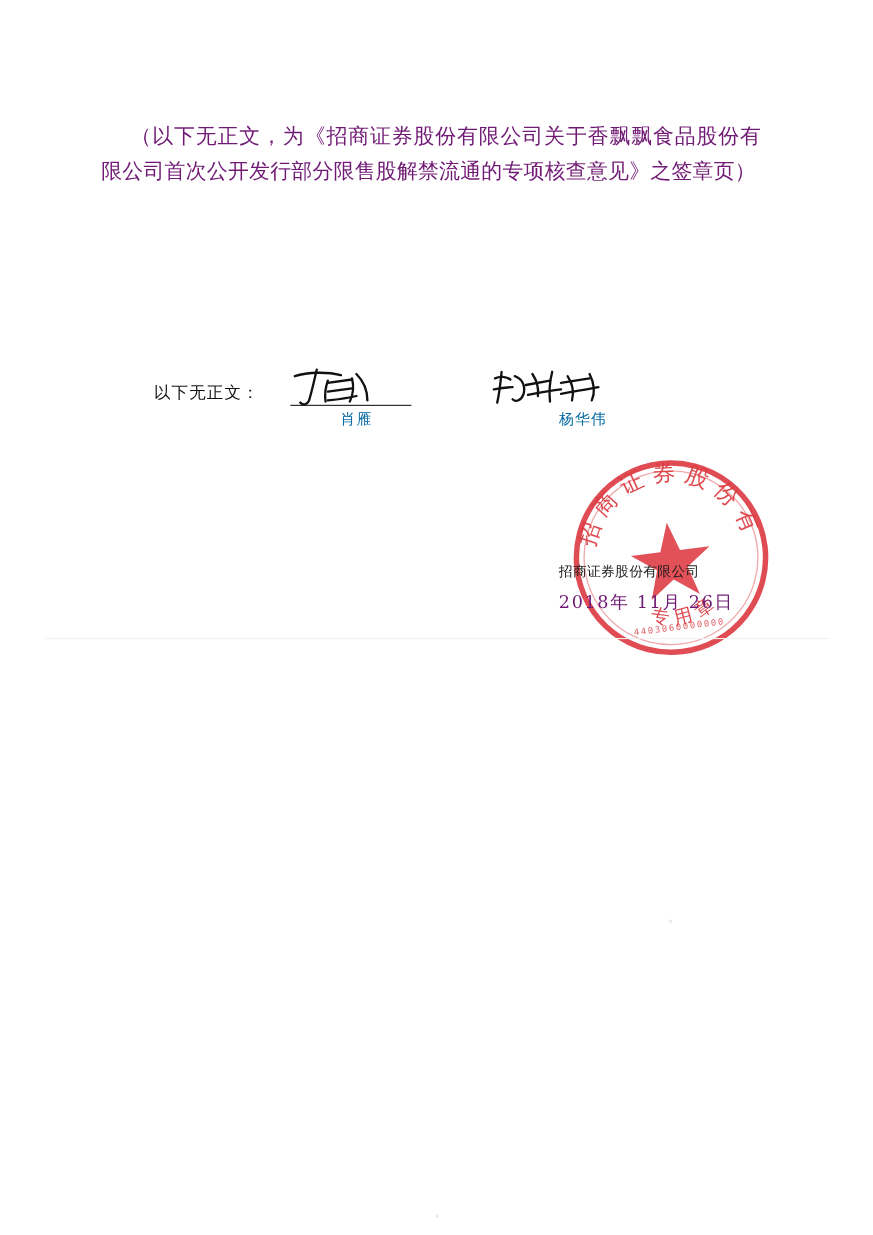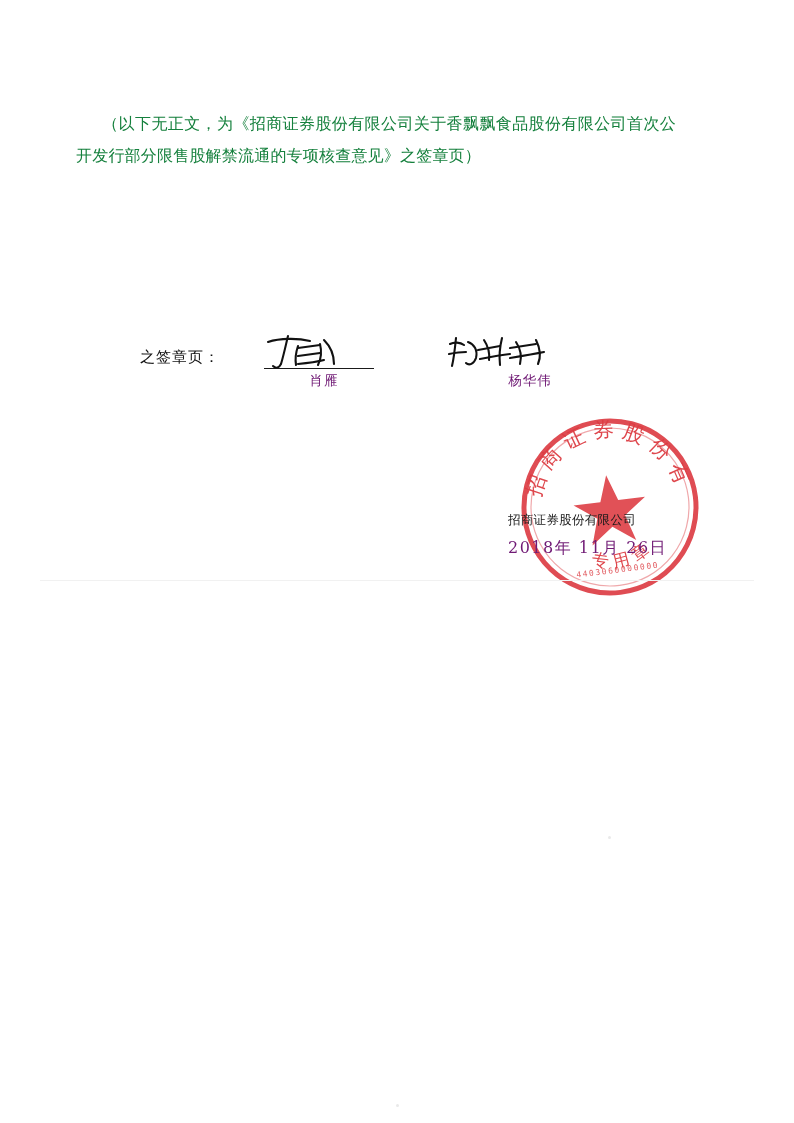--- a/index.html
+++ b/index.html
@@ -14,27 +14,27 @@
     position: relative;
     width: 794px;
     height: 1123px;
     background: #ffffff;
     overflow: hidden;
   }
 
   
   .intro {
     position: absolute;
-    left: 76px;
+    left: 92px;
     top: 108px;
     width: 600px;
     font-family: "DejaVu Serif", "Liberation Serif", serif;
-    font-size: 16px;
+    font-size: 19px;
     line-height: 32px;
-    color: #15803d;
+    color: #701a75;
     text-align: justify;
     letter-spacing: 0.2px;
   }
   .intro .indent { display: inline-block; width: 26px; }
 
   
   .sig-block {
     position: absolute;
     left: 140px;
     top: 338px;
@@ -73,21 +73,21 @@
     pointer-events: none;
   }
   .sig-name {
     position: absolute;
     top: 34px;
     left: 20px;
     width: 100px;
     text-align: center;
     font-family: "DejaVu Serif", "Liberation Serif", serif;
     font-size: 13.5px;
-    color: #701a75;
+    color: #0369a1;
     letter-spacing: 1px;
   }
   .sig-slot.b .sig-name { left: 40px; }
 
   
   .seal {
     position: absolute;
     left: 516px;
     top: 413px;
     width: 188px;
@@ -138,21 +138,21 @@
   }
 </style>
 </head>
 <body>
 
 <div class="page">
 
   <div class="intro"><span class="indent"></span><span>（以下无正文，为《招商证券股份有限公司关于香飘飘食品股份有限公司首次公开发行部分限售股解禁流通的专项核查意见》之签章页）</span></div>
 
   <div class="sig-block">
-    <div class="sig-label">之签章页：</div>
+    <div class="sig-label">以下无正文：</div>
 
     <div class="sig-slot a">
       <svg class="sig-ink" viewBox="0 0 150 40">
         <g fill="none" stroke="#111" stroke-width="2.1" stroke-linecap="round" stroke-linejoin="round">
           <path d="M14 10 C26 6, 44 6, 56 9"></path>
           <path d="M34 4 C32 12, 30 22, 27 32 C25 36, 22 37, 19 34"></path>
           <path d="M44 14 C42 20, 41 27, 42 33"></path>
           <path d="M44 16 L66 13"></path>
           <path d="M44 24 L66 21"></path>
           <path d="M44 32 C54 31, 62 30, 70 28"></path>

